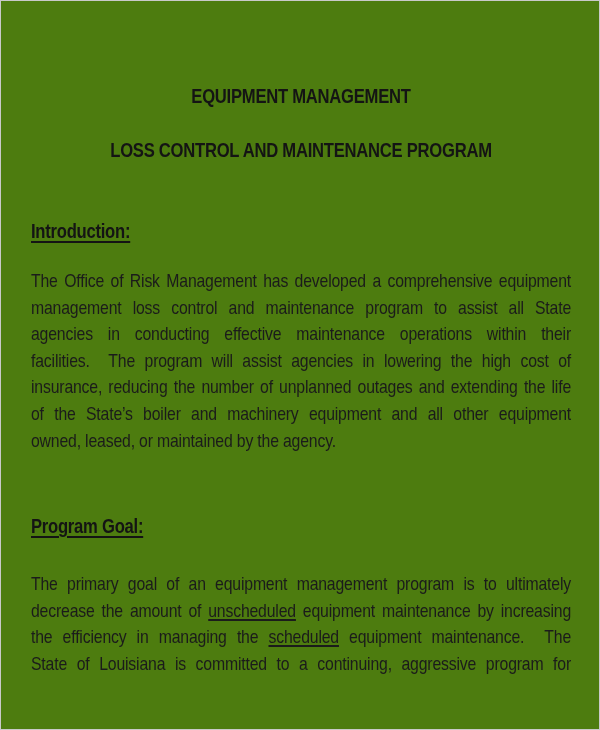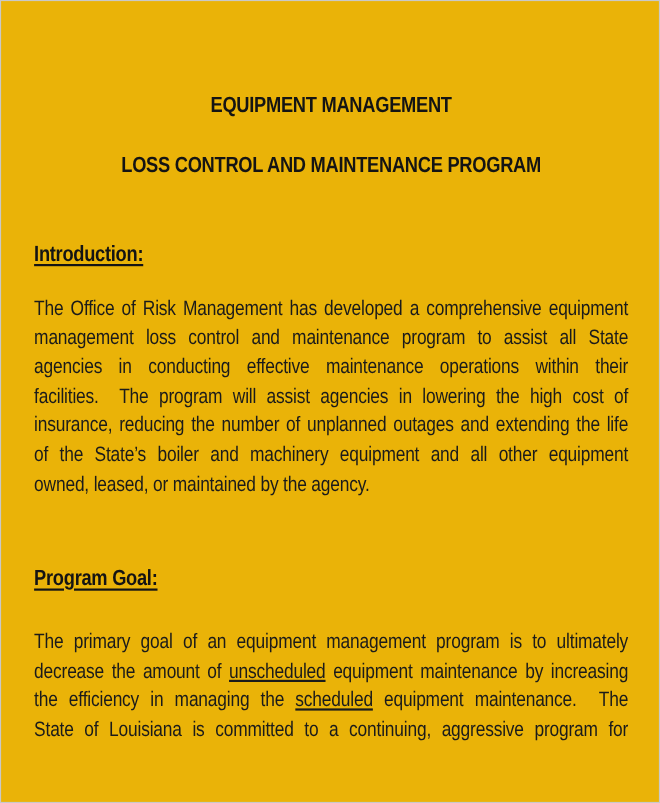--- a/index.html
+++ b/index.html
@@ -5,21 +5,21 @@
   html, body {
     margin: 0;
     padding: 0;
     background: #ffffff;
   }
   .doc {
     position: relative;
     width: 600px;
     height: 730px;
     box-sizing: border-box;
-    background: #eab308;
+    background: #4d7c0f;
     border: 1px solid #c9c9c9;
     overflow: hidden;
     font-family: "Liberation Sans", sans-serif;
     color: #1b1b1b;
   }
   
   .tblock {
     position: absolute;
     left: 30px;
     width: 650px;

